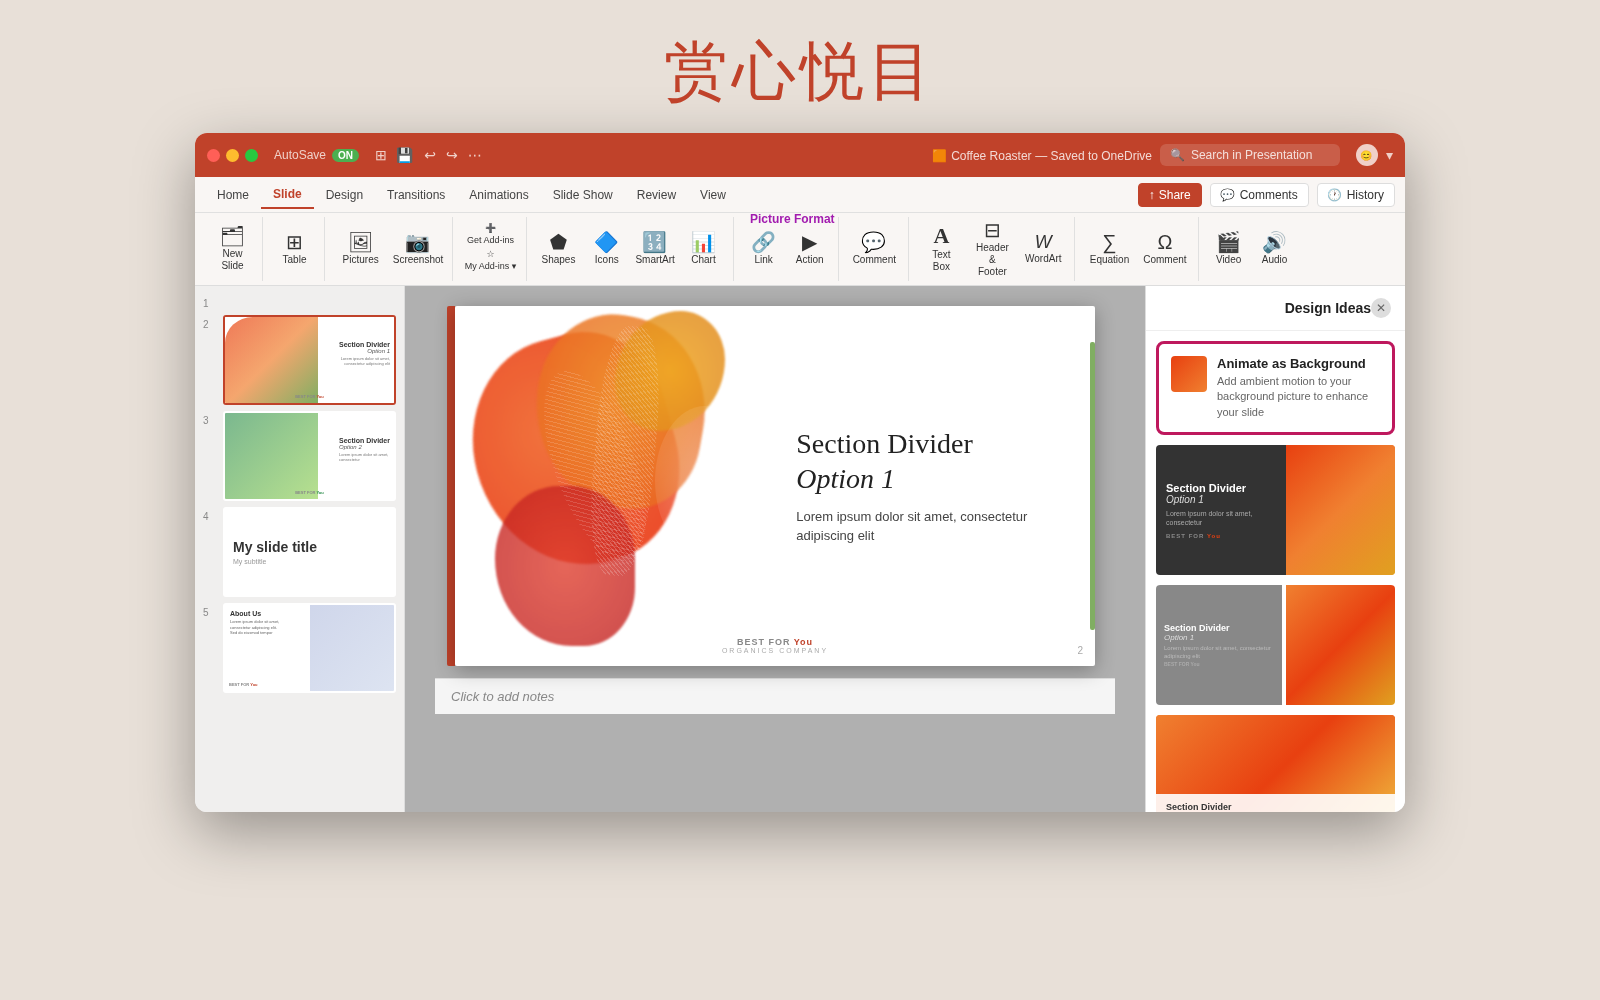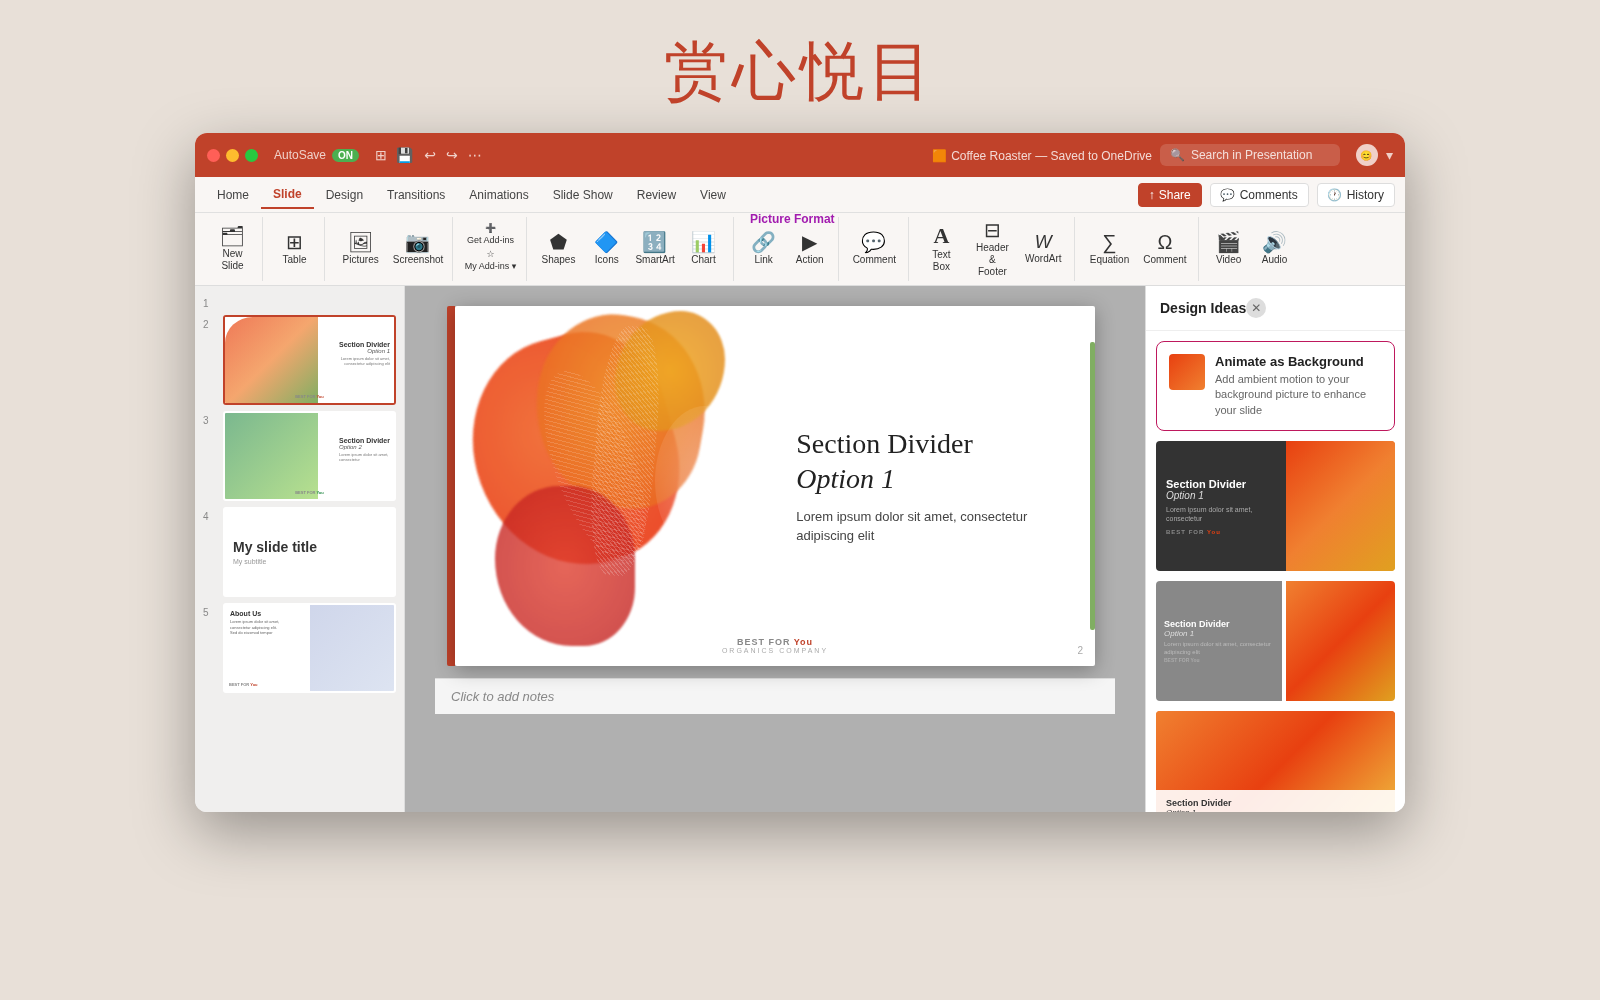--- a/index.html
+++ b/index.html
@@ -374,42 +374,42 @@
       width: 260px;
       background: white;
       border-left: 1px solid #ddd;
       display: flex;
       flex-direction: column;
       flex-shrink: 0;
     }
     .design-panel-header {
       display: flex;
       align-items: center;
-      justify-content: flex-start;
+      justify-content: flex-end;
       padding: 12px 14px;
       border-bottom: 1px solid #eee;
     }
     .design-panel-title {
       font-size: 14px;
       font-weight: 600;
       color: #222;
     }
     .design-panel-close {
       width: 20px; height: 20px;
       border-radius: 50%;
       background: #ddd;
       display: flex; align-items: center; justify-content: center;
       font-size: 12px;
       cursor: pointer;
       color: #666;
     }
 
     .design-card {
       margin: 10px;
-      border: 1px solid #be185d;
+      border: 3px solid #be185d;
       border-radius: 8px;
       overflow: hidden;
       cursor: pointer;
     }
 
     .design-card-main {
       display: flex;
       align-items: flex-start;
       padding: 12px;
       gap: 10px;

